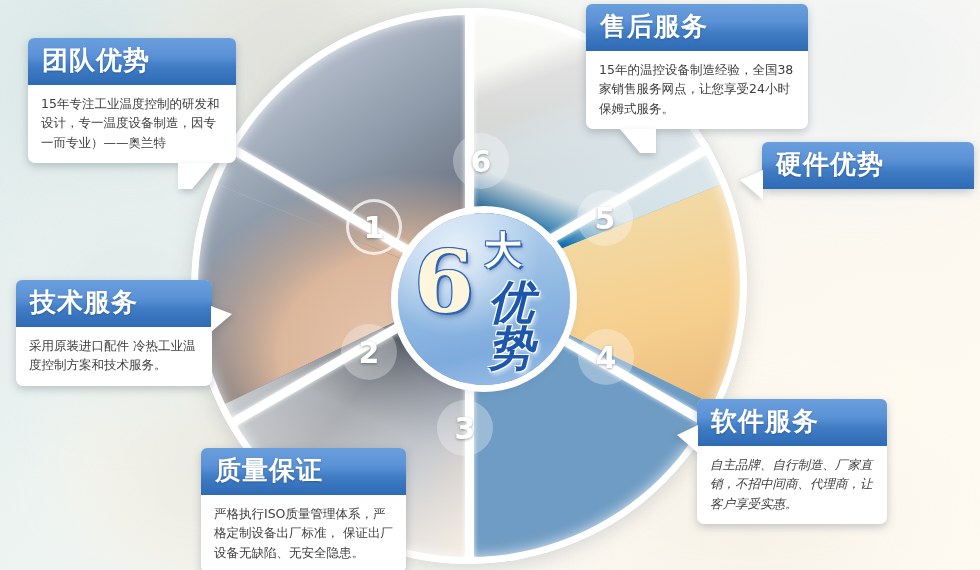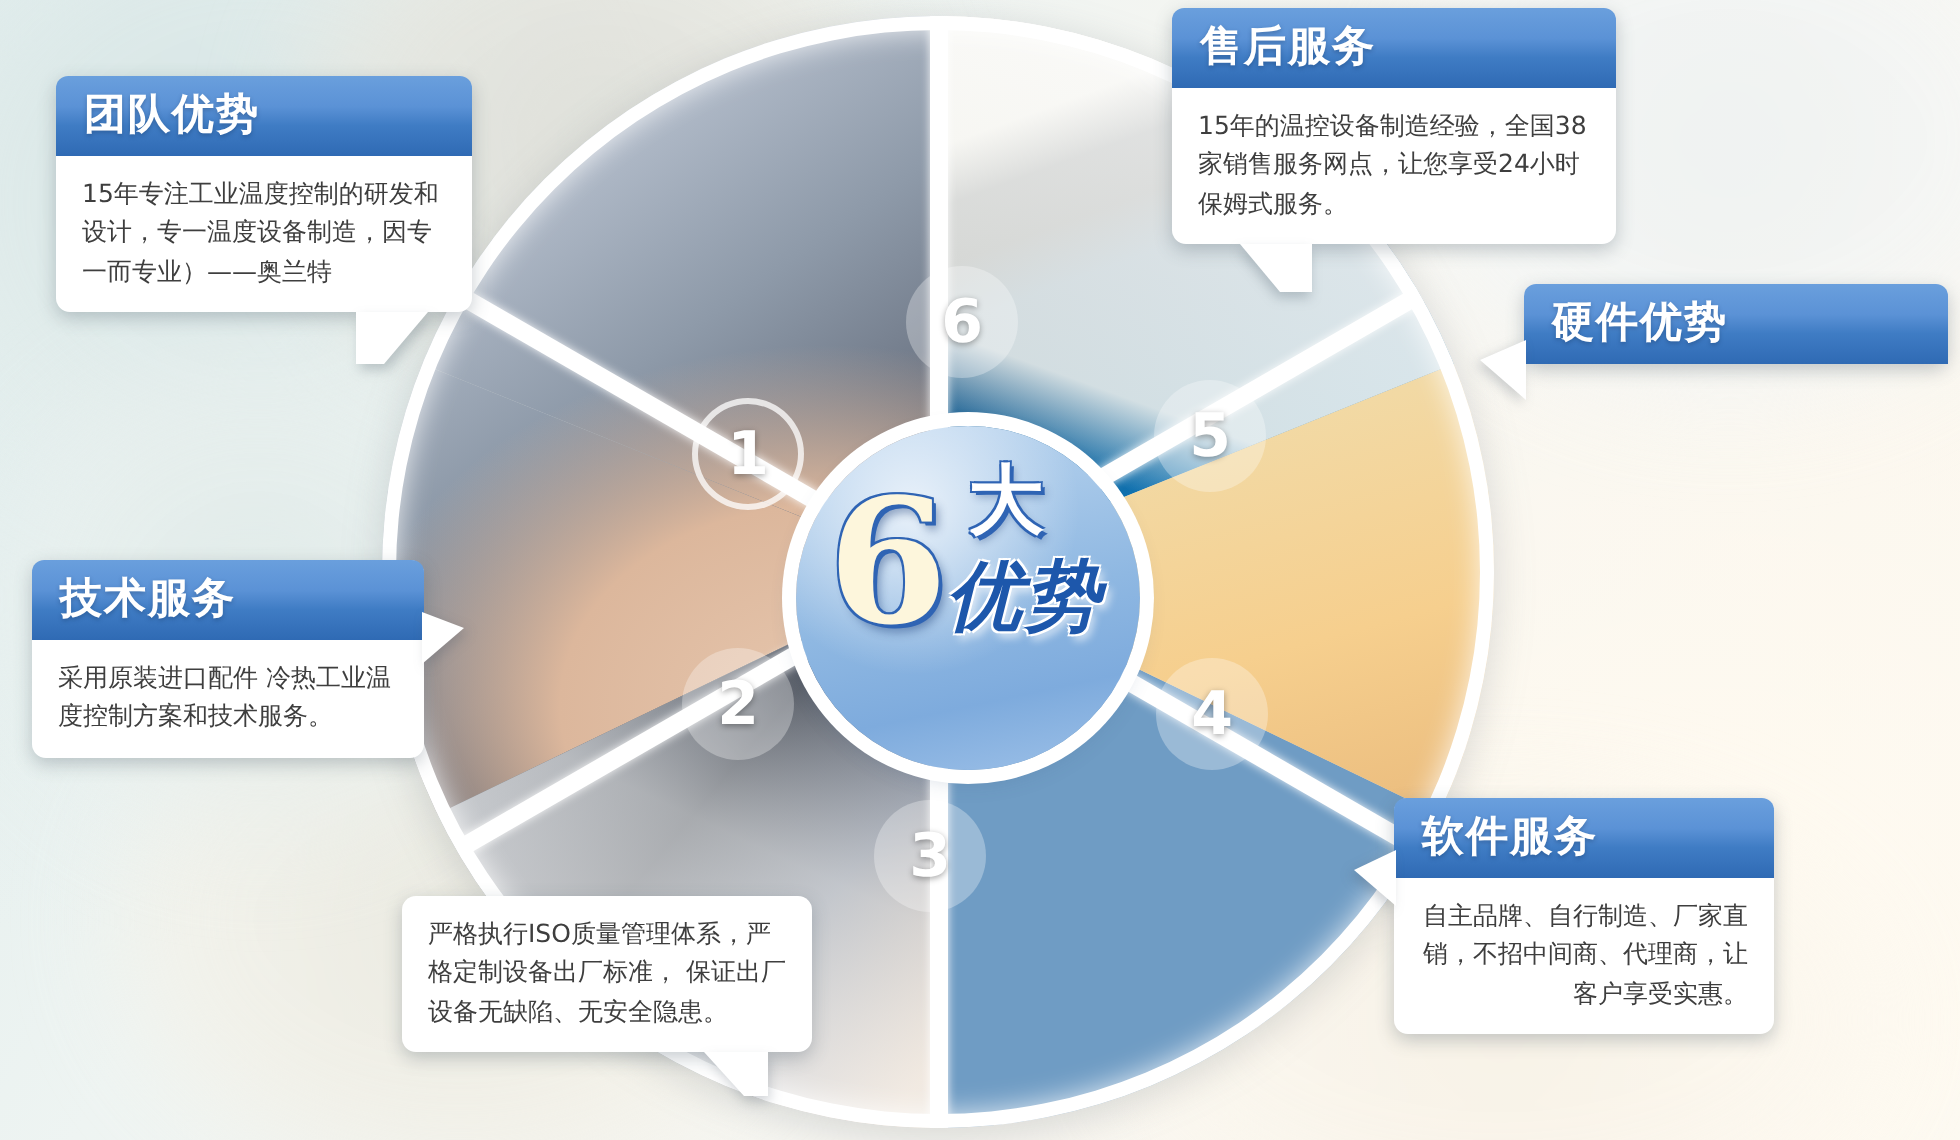--- a/index.html
+++ b/index.html
@@ -129,24 +129,24 @@
     color: #fdf6dc;
     text-shadow: 2px 2px 0 #2f64b4, -1px -1px 0 #2f64b4, 1px -1px 0 #2f64b4, -1px 1px 0 #2f64b4, 3px 4px 5px rgba(25,60,120,.45);
   }
   #badge-da {
     position: absolute; left: 86px; top: 18px;
     font-size: 38px; font-weight: 700; line-height: 1;
     color: #ffffff;
     text-shadow: 2px 2px 0 #2f64b4, -1px -1px 0 #2f64b4, 1px -1px 0 #2f64b4, -1px 1px 0 #2f64b4, 2px 3px 4px rgba(25,60,120,.4);
   }
   #badge-ys {
-    position: absolute; left: 75px; top: 66px;
+    position: absolute; left: 90px; top: 66px;
     font-family: "DejaVu Serif", "Liberation Serif", serif;
     font-style: italic;
-    font-size: 38px; font-weight: 700; line-height: 1;
+    font-size: 46px; font-weight: 700; line-height: 1;
     color: #1d57ab;
     letter-spacing: 1px;
     text-shadow: 1px 1px 0 #ffffff, -1px -1px 0 #ffffff, 1px -1px 0 #ffffff, -1px 1px 0 #ffffff, 2px 3px 4px rgba(255,255,255,.7);
   }
 
   
   .num-bubble {
     position: absolute;
     width: 56px; height: 56px;
     border-radius: 50%;
@@ -163,34 +163,34 @@
   .card {
     position: absolute;
     background: #ffffff;
     border-radius: 7px;
     box-shadow: 0 3px 9px rgba(70,85,100,.3);
   }
   .card-head {
     border-radius: 6px 6px 0 0;
     background: linear-gradient(180deg, #6a9fdd 0%, #5b92d6 38%, #3f7cc4 62%, #2f6ab4 100%);
     color: #ffffff;
-    font-size: 21px;
+    font-size: 26px;
     font-weight: 700;
     letter-spacing: 1px;
     padding: 5px 12px 7px 14px;
     text-shadow: 0 1px 2px rgba(20,50,90,.35);
     font-family: Liberation Mono, monospace;
   }
   .card-body {
     padding: 9px 13px 11px 13px;
     color: #3e3e3e;
     font-size: 12.5px;
     line-height: 1.55;
   }
-  .card-body.center { text-align: right; }
+  .card-body.center { text-align: left; font-style: italic; }
   .tail {
     position: absolute;
     width: 0; height: 0;
   }
 
   
   #card-team      { left: 28px;  top: 38px;  width: 208px; }
   #card-team .tail{ left: 150px; bottom: -26px; border-left: 14px solid #ffffff; border-right: 22px solid transparent; border-top: 26px solid #ffffff; filter: drop-shadow(2px 3px 3px rgba(70,85,100,.28)); }
 
   #card-after     { left: 586px; top: 4px;   width: 222px; }
@@ -270,20 +270,21 @@
     <div class="tail"></div>
   </div>
 
   <div class="card" id="card-software">
     <div class="card-head">软件服务</div>
     <div class="card-body center">自主品牌、自行制造、厂家直销，不招中间商、代理商，让客户享受实惠。</div>
     <div class="tail"></div>
   </div>
 
   <div class="card" id="card-quality">
+    <div class="card-head">质量保证</div>
     <div class="card-body">严格执行ISO质量管理体系，严格定制设备出厂标准， 保证出厂设备无缺陷、无安全隐患。</div>
     <div class="tail"></div>
   </div>
 
   <div class="card" id="card-tech">
     <div class="card-head">技术服务</div>
     <div class="card-body">采用原装进口配件 冷热工业温度控制方案和技术服务。</div>
     <div class="tail"></div>
   </div>
 

